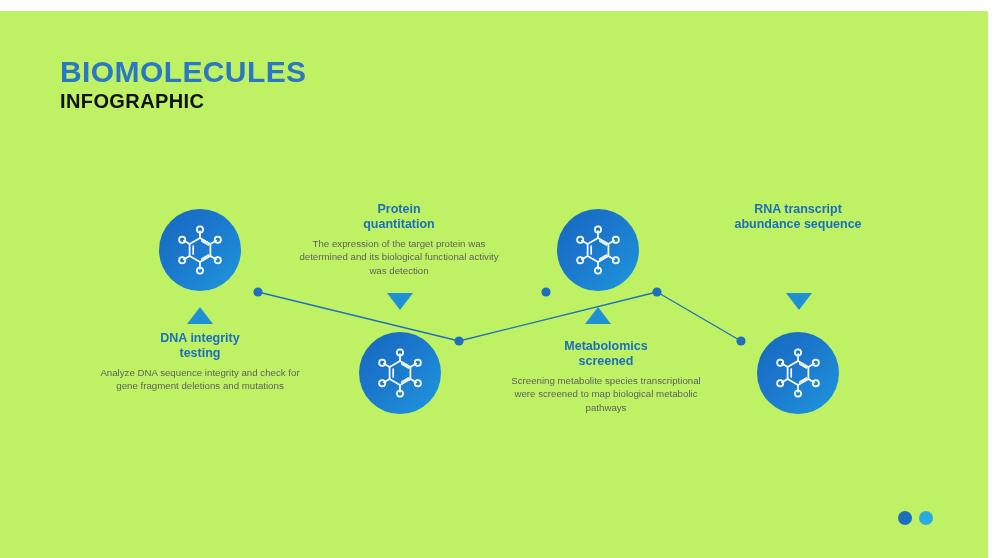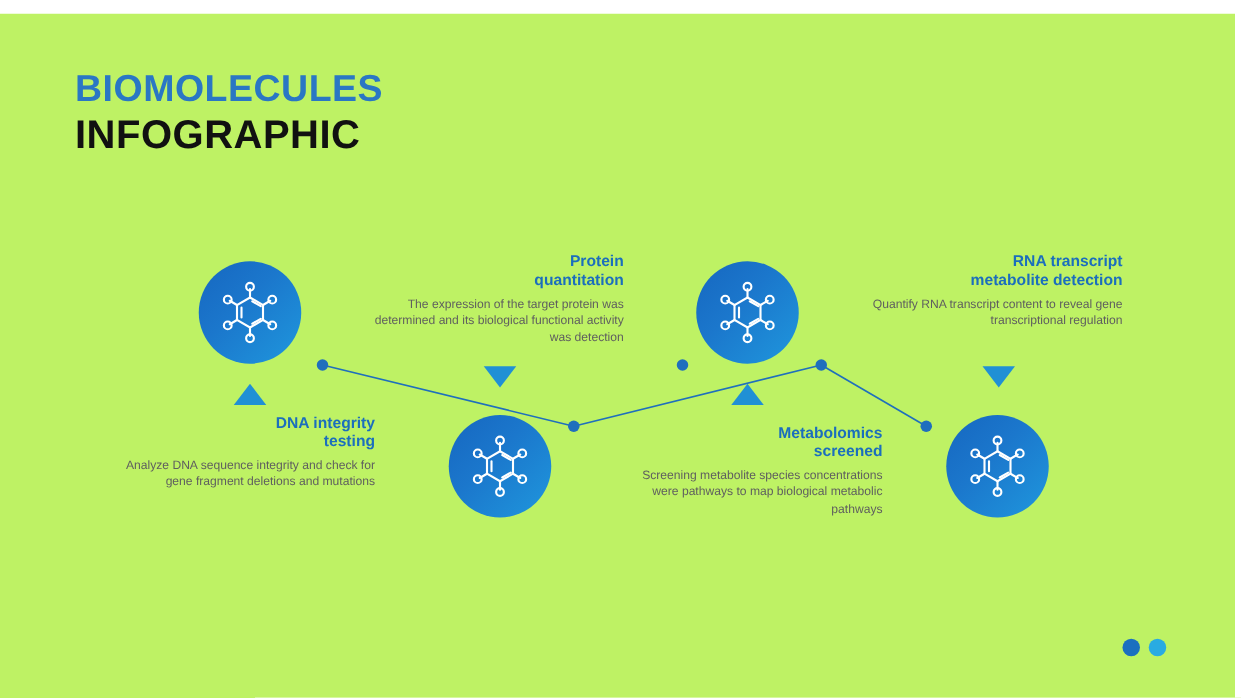--- a/index.html
+++ b/index.html
@@ -24,21 +24,21 @@
     line-height:1.02;
   }
   .title-line1 {
     font-size:30px;
     font-weight:bold;
     letter-spacing:0.4px;
     color:#2a77c4;
     display:block;
   }
   .title-line2 {
-    font-size:32px;
+    font-size:20px;
     font-weight:bold;
     letter-spacing:0.4px;
     color:#111111;
     display:block;
     margin-top:3px;
   }
 
   
   .connector-layer {
     position:absolute;
@@ -72,21 +72,21 @@
   .tri-down {
     border-left:13px solid transparent;
     border-right:13px solid transparent;
     border-top:17px solid #2090d5;
   }
 
   
   .text-block {
     position:absolute;
     width:200px;
-    text-align:right;
+    text-align:center;
   }
   .tb-title {
     font-size:12.5px;
     font-weight:bold;
     color:#1b6ebd;
     line-height:1.18;
     margin-bottom:5px;
     white-space:pre-line;
   }
   .tb-body {
@@ -205,27 +205,26 @@
         <circle cx="43.8" cy="36.3" r="3.1"></circle>
         <circle cx="8.2" cy="15.7" r="3.1"></circle>
         <circle cx="8.2" cy="36.3" r="3.1"></circle>
       </g>
     </svg>
   </div>
   <div class="tri tri-up" style="left:585px; top:296px;"></div>
   <div class="text-block" style="left:506px; top:328px;">
     <div class="tb-title">Metabolomics
 screened</div>
-    <div class="tb-body">Screening metabolite species concentrations were pathways to map biological metabolic pathways</div>
+    <div class="tb-body">Screening metabolite species transcriptional were screened to map biological metabolic pathways</div>
   </div>
 
   <div class="text-block" style="left:698px; top:191px;">
     <div class="tb-title">RNA transcript
-metabolite detection</div>
-    <div class="tb-body">Quantify RNA transcript content to reveal gene transcriptional regulation</div>
+abundance sequence</div>
   </div>
   <div class="tri tri-down" style="left:786px; top:282px;"></div>
   <div class="node-circle" style="left:757px; top:321px;">
     <svg width="52" height="52" viewBox="0 0 52 52">
       <g fill="none" stroke="#ffffff" stroke-width="1.7" stroke-linecap="round">
         <polygon points="26,14 36.4,20 36.4,32 26,38 15.6,32 15.6,20"></polygon>
         <line x1="19.2" y1="22.1" x2="19.2" y2="29.9"></line>
         <line x1="27.8" y1="17" x2="34.6" y2="20.9"></line>
         <line x1="34.6" y1="31.1" x2="27.8" y2="35"></line>
         <line x1="26" y1="14" x2="26" y2="7.2"></line>

